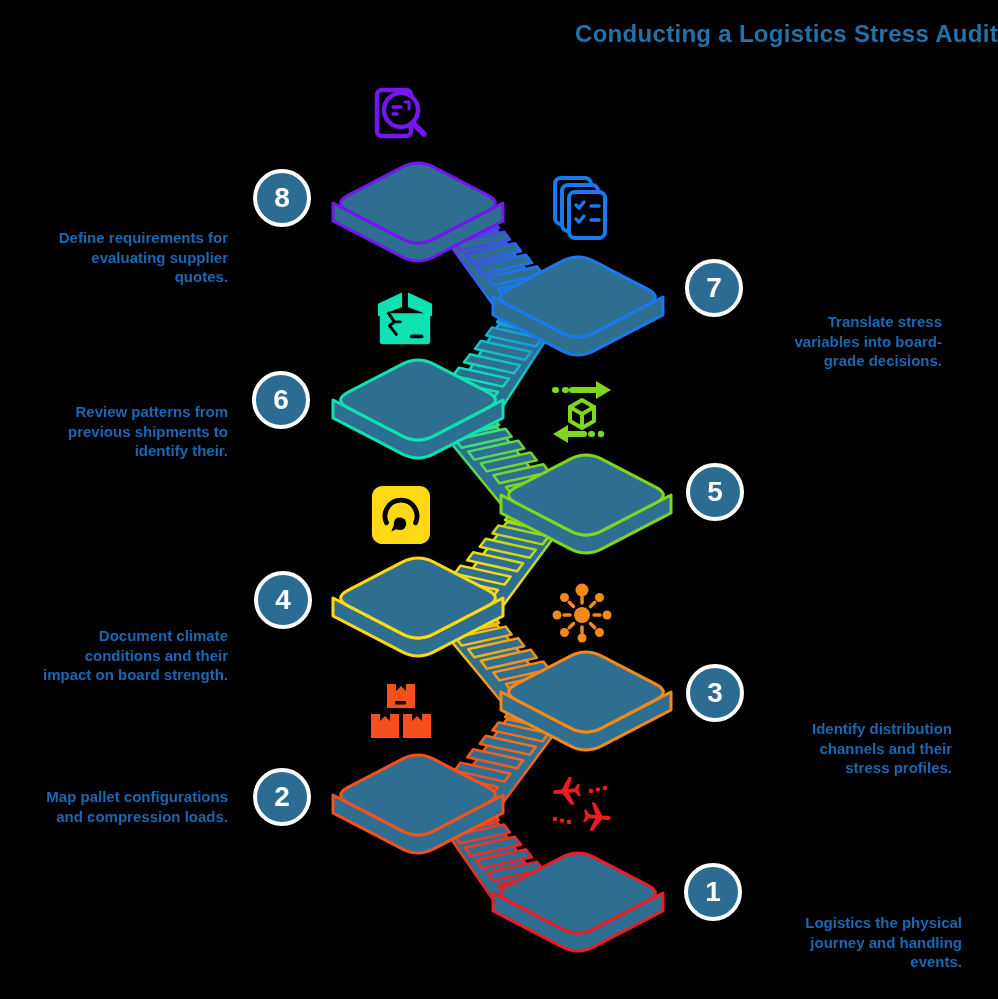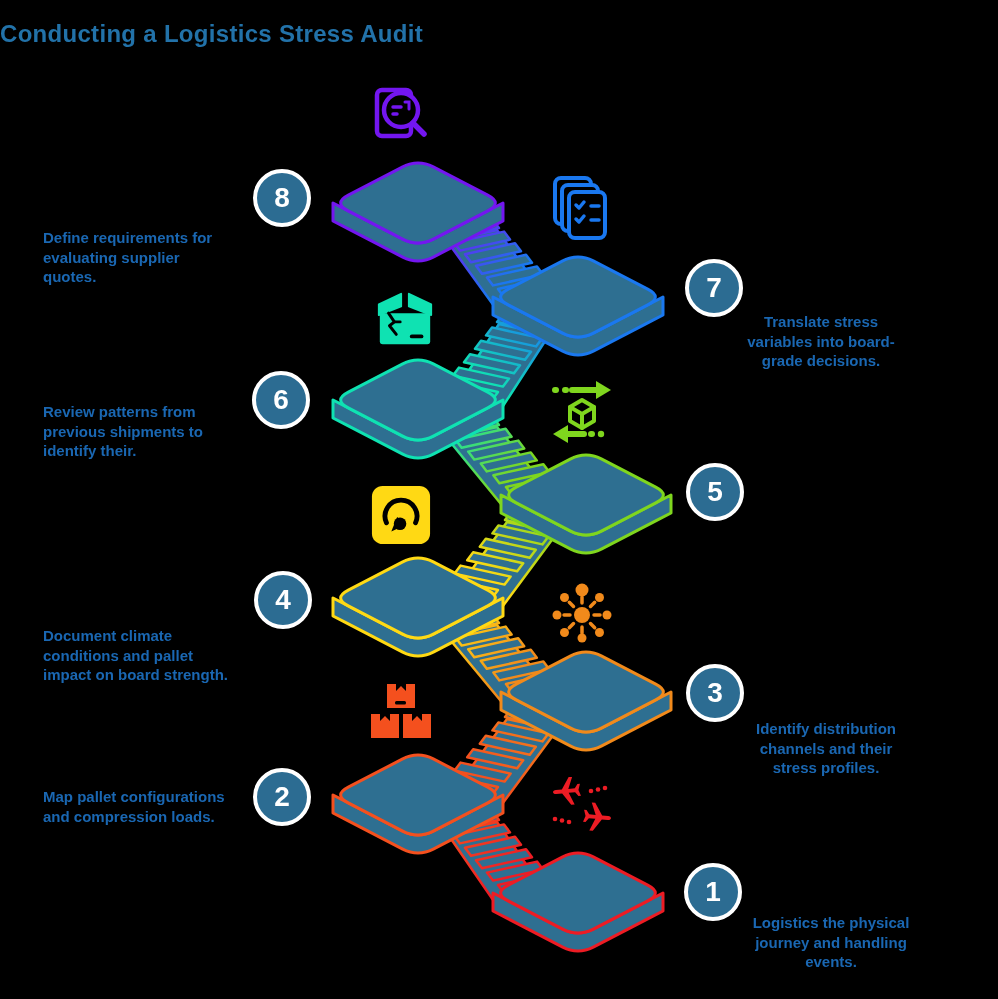--- a/index.html
+++ b/index.html
@@ -4,31 +4,31 @@
 <style>
   :root{
     --background:#000000; --title-color:#2272A9; --text-color:#1A67B2;
     --platform-fill:#2E6F91; --badge-fill:#2C6C92; --badge-ring:#FFFFFF; --badge-text:#FFFFFF;
   }
   *{box-sizing:border-box;}
   html,body{margin:0;padding:0;background:var(--background);}
   body{font-family:"Liberation Sans",sans-serif;}
   .canvas{position:relative;width:998px;height:999px;margin:0 auto;background:var(--background);overflow:hidden;}
   #staircase-svg{position:absolute;left:0;top:0;width:998px;height:999px;}
-  .title{position:absolute;top:20px;left:0;width:100%;margin:0;text-align:left;
+  .title{position:absolute;top:20px;left:0;width:100%;margin:0;text-align:right;
          font-size:24px;font-weight:bold;color:var(--title-color);letter-spacing:.3px;}
   .badge{position:absolute;width:58px;height:58px;border-radius:50%;background:var(--badge-fill);
          border:4px solid var(--badge-ring);color:var(--badge-text);display:flex;align-items:center;
          justify-content:center;font-size:28px;font-weight:bold;}
   .badge-1{left:684px;top:863px}.badge-2{left:253px;top:768px}.badge-3{left:686px;top:664px}
   .badge-4{left:254px;top:571px}.badge-5{left:686px;top:463px}.badge-6{left:252px;top:371px}
   .badge-7{left:685px;top:259px}.badge-8{left:253px;top:169px}
   .step-text{position:absolute;font-size:15px;font-weight:bold;color:var(--text-color);line-height:1.3;}
-  .text-right-col{left:736px;text-align:center;}
-  .text-left-col{right:770px;}
+  .text-right-col{left:772px;text-align:right;}
+  .text-left-col{right:770px;text-align:right;}
   .text-1{top:913px;width:190px}.text-2{top:787px;width:185px}.text-3{top:719px;width:180px}
   .text-4{top:626px;width:185px}.text-5{top:492px;width:165px}.text-6{top:402px;width:185px}
   .text-7{top:312px;width:170px}.text-8{top:228px;width:185px}
   .icon{position:absolute;}
   .icon-1{left:551px;top:777px}.icon-2{left:369px;top:684px}.icon-3{left:549px;top:579px}
   .icon-4{left:370px;top:484px}.icon-5{left:550px;top:380px}.icon-6{left:374px;top:287px}
   .icon-7{left:551px;top:176px}.icon-8{left:367px;top:82px}
   .icon svg{display:block;}
 </style>
 </head>
@@ -191,21 +191,21 @@
   <div class="badge badge-7">
       <span>7</span>
     </div>
   <div class="badge badge-8">
       <span>8</span>
     </div>
 
   <div class="step-text text-right-col text-1">Logistics the physical journey and handling events.</div>
   <div class="step-text text-left-col  text-2">Map pallet configurations and compression loads.</div>
   <div class="step-text text-right-col text-3">Identify distribution channels and their stress profiles.</div>
-  <div class="step-text text-left-col  text-4">Document climate conditions and pallet impact on board strength.</div>
+  <div class="step-text text-left-col  text-4">Document climate conditions and their impact on board strength.</div>
   <div class="step-text text-left-col  text-6">Review patterns from previous shipments to identify their.</div>
   <div class="step-text text-right-col text-7">Translate stress variables into board-grade decisions.</div>
   <div class="step-text text-left-col  text-8">Define requirements for evaluating supplier quotes.</div>
 
   <div class="icon icon-1" style="color: rgb(237, 28, 36);">
     <svg width="64" height="58" viewBox="0 0 64 58">
       <g transform="translate(0,-2) rotate(-95 16 16)">
         <path fill="currentColor" d="M16 2 C17.2 2 18 3.2 18 5 L18 11 L30 19 L30 22.5 L18 17.5 L18 24 L22 27 L22 29.5 L16 27.5 L10 29.5 L10 27 L14 24 L14 17.5 L2 22.5 L2 19 L14 11 L14 5 C14 3.2 14.8 2 16 2 Z"></path>
       </g>
       <circle cx="40" cy="14" r="2.3" fill="currentColor"></circle>

